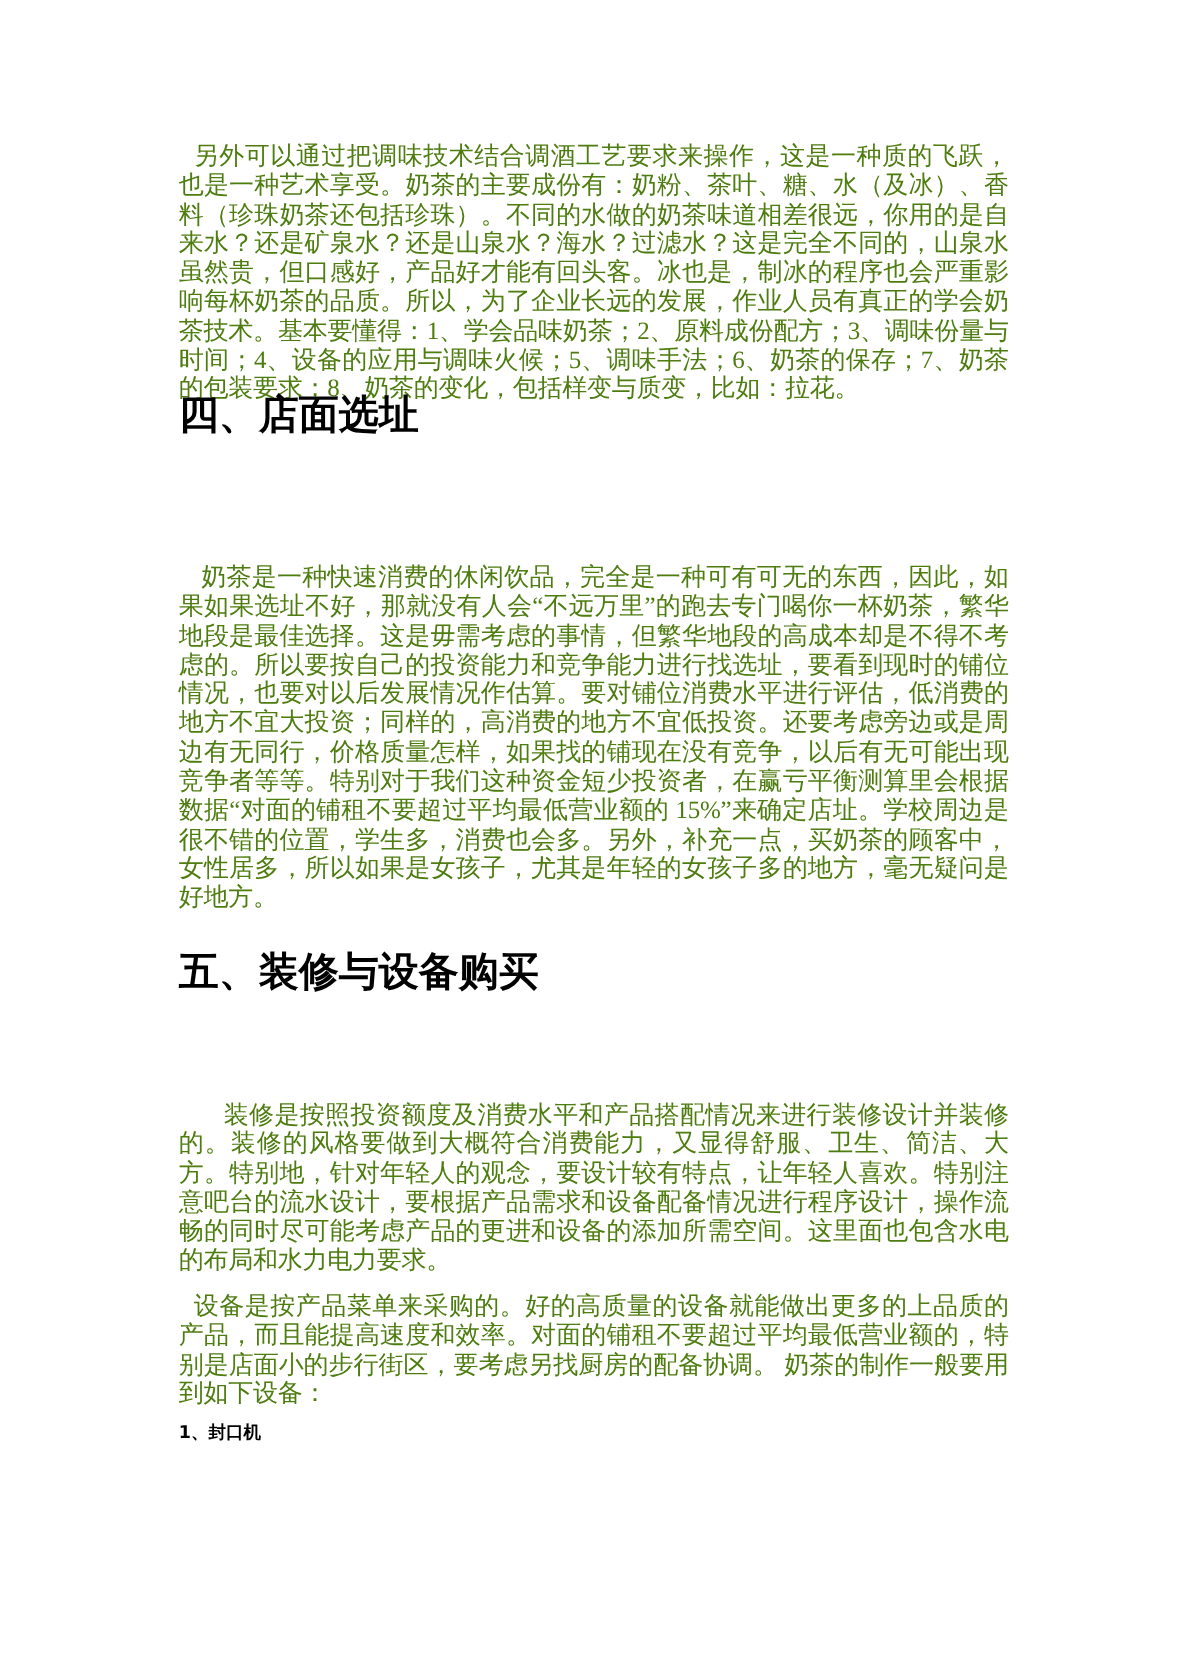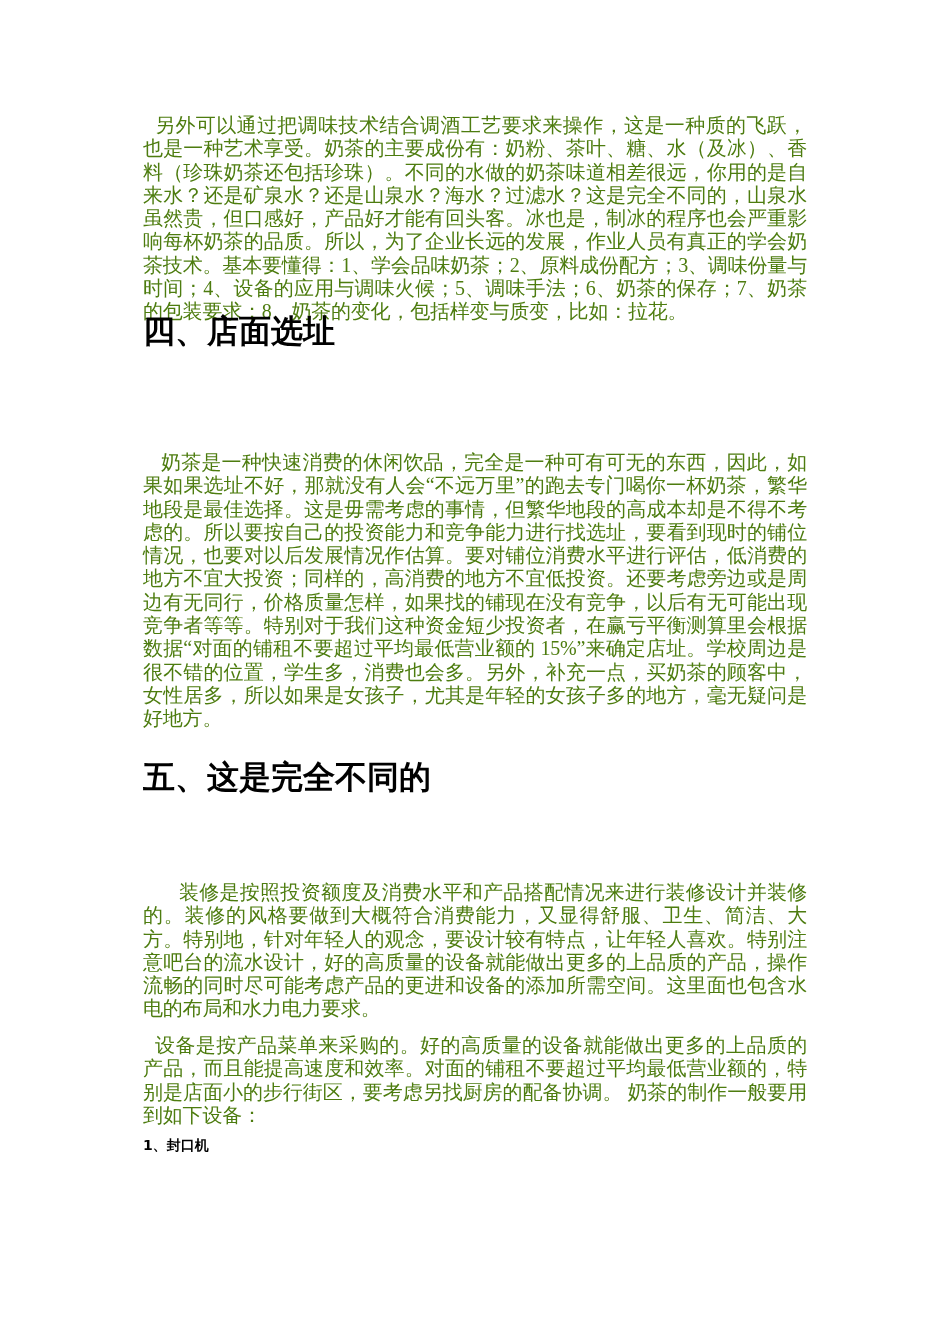--- a/index.html
+++ b/index.html
@@ -24,20 +24,20 @@
 </head>
 <body>
 
 <div class="page">
   <p class="para abs" style="top:114px; text-indent:12px;">另外可以通过把调味技术结合调酒工艺要求来操作，这是一种质的飞跃，也是一种艺术享受。奶茶的主要成份有：奶粉、茶叶、糖、水（及冰）、香料（珍珠奶茶还包括珍珠）。不同的水做的奶茶味道相差很远，你用的是自来水？还是矿泉水？还是山泉水？海水？过滤水？这是完全不同的，山泉水虽然贵，但口感好，产品好才能有回头客。冰也是，制冰的程序也会严重影响每杯奶茶的品质。所以，为了企业长远的发展，作业人员有真正的学会奶茶技术。基本要懂得：1、学会品味奶茶；2、原料成份配方；3、调味份量与时间；4、设备的应用与调味火候；5、调味手法；6、奶茶的保存；7、奶茶的包装要求；8、奶茶的变化，包括样变与质变，比如：拉花。</p>
 
   <h1 class="h1" style="top:310px;">四、店面选址</h1>
 
   <p class="para abs" style="top:451px; text-indent:18px;">奶茶是一种快速消费的休闲饮品，完全是一种可有可无的东西，因此，如果如果选址不好，那就没有人会“不远万里”的跑去专门喝你一杯奶茶，繁华地段是最佳选择。这是毋需考虑的事情，但繁华地段的高成本却是不得不考虑的。所以要按自己的投资能力和竞争能力进行找选址，要看到现时的铺位情况，也要对以后发展情况作估算。要对铺位消费水平进行评估，低消费的地方不宜大投资；同样的，高消费的地方不宜低投资。还要考虑旁边或是周边有无同行，价格质量怎样，如果找的铺现在没有竞争，以后有无可能出现竞争者等等。特别对于我们这种资金短少投资者，在赢亏平衡测算里会根据数据“对面的铺租不要超过平均最低营业额的 15%”来确定店址。学校周边是很不错的位置，学生多，消费也会多。另外，补充一点，买奶茶的顾客中，女性居多，所以如果是女孩子，尤其是年轻的女孩子多的地方，毫无疑问是好地方。</p>
 
-  <h1 class="h1" style="top:756px;">五、这是完全不同的</h1>
+  <h1 class="h1" style="top:756px;">五、装修与设备购买</h1>
 
-  <p class="para abs" style="top:881px; text-indent:36px;">装修是按照投资额度及消费水平和产品搭配情况来进行装修设计并装修的。装修的风格要做到大概符合消费能力，又显得舒服、卫生、简洁、大方。特别地，针对年轻人的观念，要设计较有特点，让年轻人喜欢。特别注意吧台的流水设计，好的高质量的设备就能做出更多的上品质的产品，操作流畅的同时尽可能考虑产品的更进和设备的添加所需空间。这里面也包含水电的布局和水力电力要求。</p>
+  <p class="para abs" style="top:881px; text-indent:36px;">装修是按照投资额度及消费水平和产品搭配情况来进行装修设计并装修的。装修的风格要做到大概符合消费能力，又显得舒服、卫生、简洁、大方。特别地，针对年轻人的观念，要设计较有特点，让年轻人喜欢。特别注意吧台的流水设计，要根据产品需求和设备配备情况进行程序设计，操作流畅的同时尽可能考虑产品的更进和设备的添加所需空间。这里面也包含水电的布局和水力电力要求。</p>
 
   <p class="para abs" style="top:1034px; text-indent:12px;">设备是按产品菜单来采购的。好的高质量的设备就能做出更多的上品质的产品，而且能提高速度和效率。对面的铺租不要超过平均最低营业额的，特别是店面小的步行街区，要考虑另找厨房的配备协调。 奶茶的制作一般要用到如下设备：</p>
 
   <h3 class="h3" style="top:1137px;">1、封口机</h3>
 </div>
 
 </body></html>

